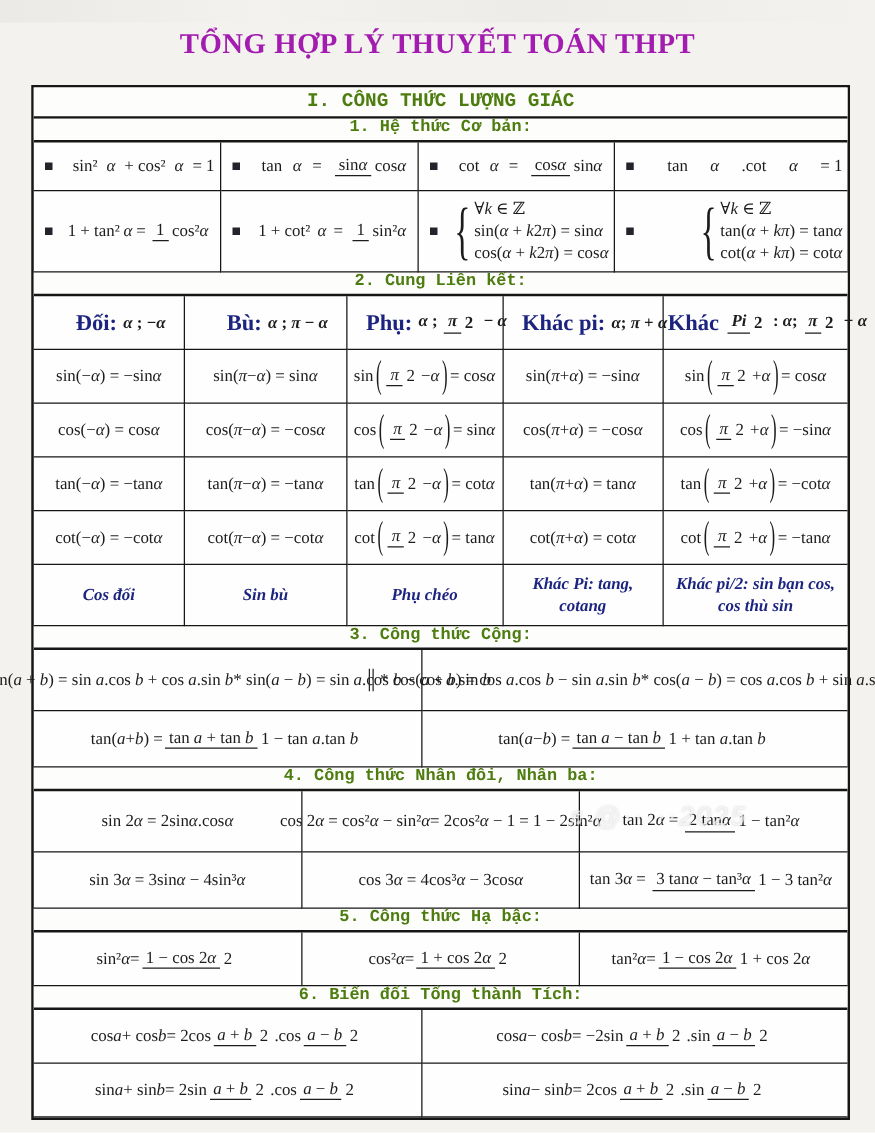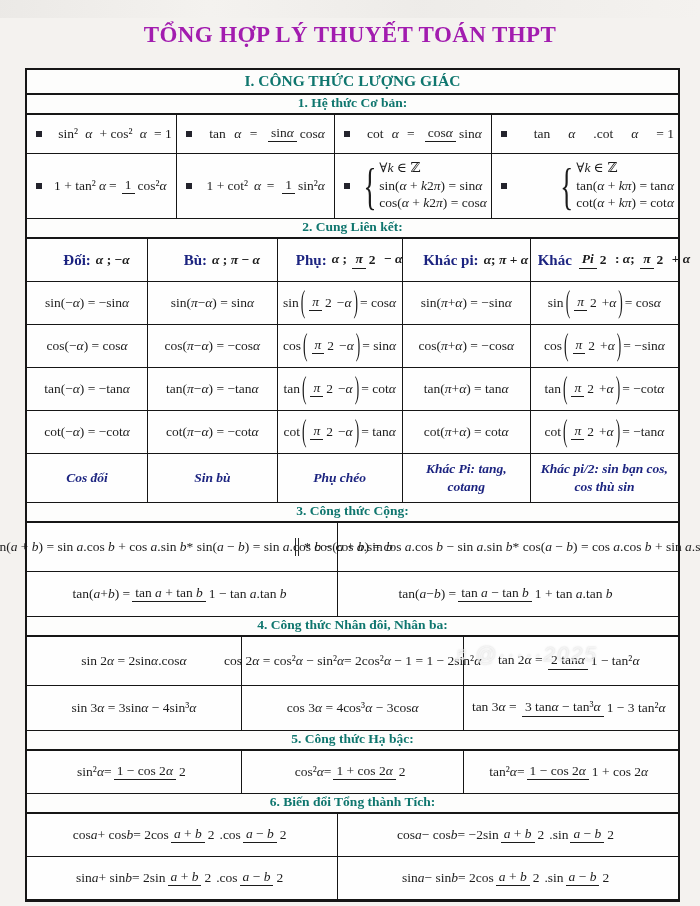--- a/index.html
+++ b/index.html
@@ -12,23 +12,23 @@
   .noise1{position:absolute;left:0;top:0;width:700px;height:18px;background:linear-gradient(90deg,#e9e7e4 0%,#f4f2ef 30%,#eceae7 60%,#f4f2ef 100%);opacity:.8}
   .page-title{
     position:absolute;top:22px;left:0;width:100%;text-align:center;
     font-size:23px;font-weight:bold;color:#a21caf;letter-spacing:.4px;
   }
   .sheet{
     position:absolute;left:25px;top:68px;width:651px;
     border:2px solid #161616;background:#fefefe;
   }
   .band{
-    text-align:center;font-weight:bold;color:#0f766e;
+    text-align:center;font-weight:bold;color:#4d7c0f;
     border-bottom:2px solid #161616;background:#fdfdfc;
-    font-family:Liberation Serif, serif;
+    font-family:Liberation Mono, monospace;
   }
   .band-main{font-size:15.5px;padding:2px 0 3px;}
   .band-sub{font-size:13.5px;padding:0 0 2px;}
   .grid{display:grid;}
   .g4{grid-template-columns:23% 24.3% 24.1% 28.6%;}
   .g5{grid-template-columns:18.6% 19.9% 19.2% 19.7% 22.6%;}
   .g2{grid-template-columns:47.8% 52.2%;}
   .g3{grid-template-columns:33% 34.2% 32.8%;}
   .cell{
     border-right:1.8px solid #161616;border-bottom:1.8px solid #161616;
@@ -44,21 +44,21 @@
   .frac{display:inline-flex;flex-direction:row;vertical-align:middle;text-align:center;margin:0 2px;line-height:1.1;}
   .fn{border-bottom:1.2px solid #1c1c1c;padding:0 3px 1px;}
   .fd{padding:1px 3px 0;}
   .bp{display:inline-block;transform:scaleY(2.3);margin:0 2px;font-weight:400;}
   .cases{display:inline-flex;align-items:center;}
   .cbrace{display:inline-block;font-size:27px;transform:scaleY(1.9);line-height:1;font-weight:400;margin-right:3px;}
   .clines{display:inline-flex;flex-direction:column;align-items:flex-start;gap:1px;}
   .mline{display:block;text-align:center;padding:1px 0;}
   .lines{display:flex;flex-direction:row;align-items:flex-start;}
   .dbar{border-left:4px double #2a2a2a;padding-left:5px;}
-  .hdr-label{color:#1c2480;font-weight:bold;margin-right:5px;font-size:15px;margin-left:19px;}
+  .hdr-label{color:#1c2480;font-weight:bold;margin-right:5px;font-size:18px;margin-left:19px;}
   .hdr-cell{font-weight:bold;}
   .mn-cell{
     color:#1c2480;font-weight:bold;font-style:italic;font-size:13.5px;
     white-space:normal;text-align:center;line-height:1.3;
   }
   .watermark{
     position:absolute;left:452px;top:642px;width:240px;
     font-family:"Liberation Sans","DejaVu Sans",sans-serif;
     font-size:21px;font-style:italic;letter-spacing:2px;
     color:rgba(252,252,252,.68);text-shadow:0 0 2px rgba(120,120,120,.35);

